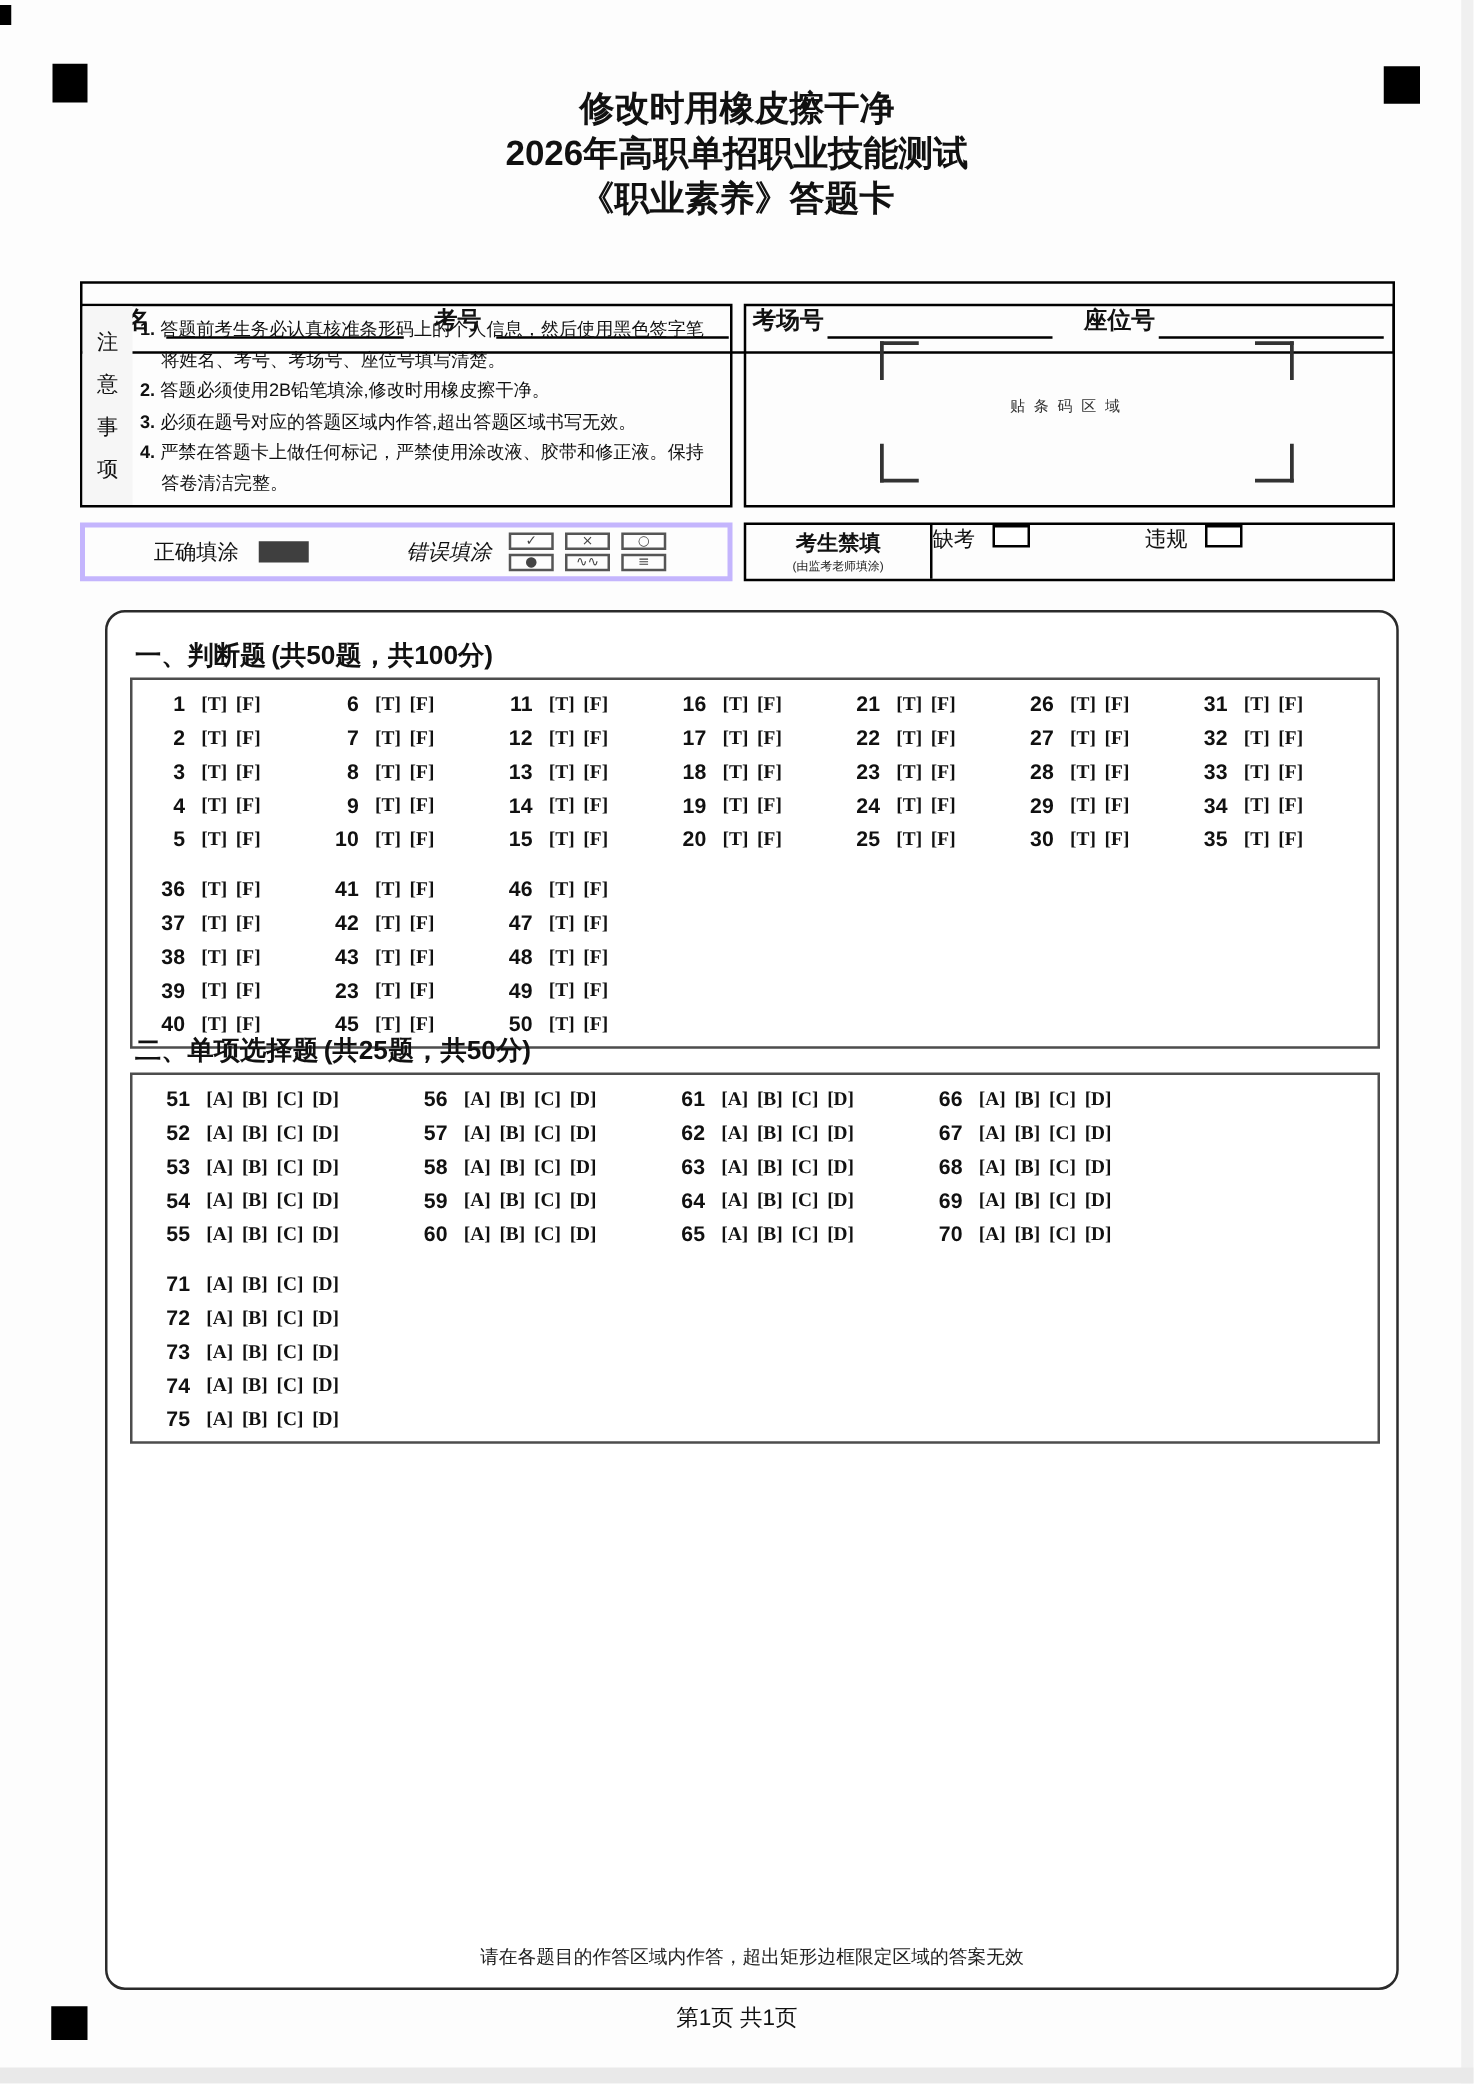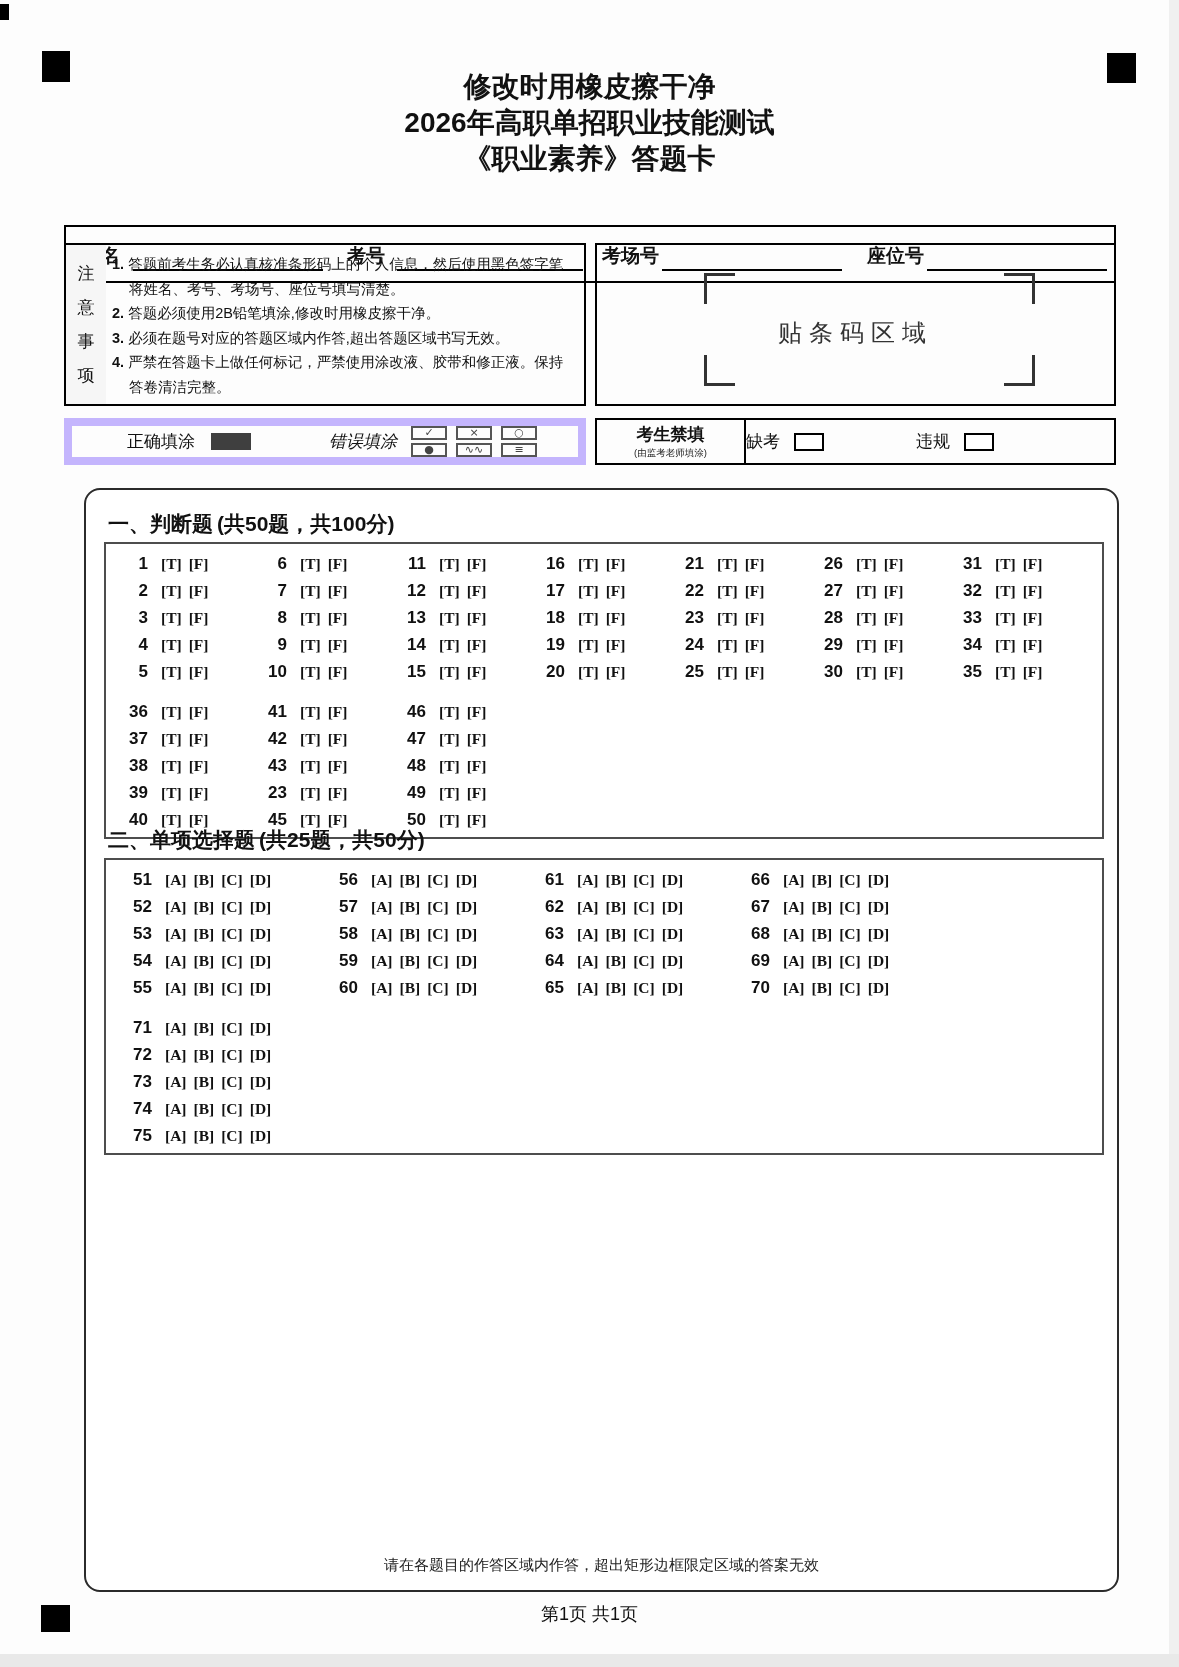--- a/index.html
+++ b/index.html
@@ -24,34 +24,34 @@
   .notice-body{flex:1;padding:7px 8px 4px 6px;font-size:14.5px;line-height:24.5px;}
   .notice-item{padding-left:17px;text-indent:-17px;}
   .notice-item b{font-family:"Liberation Sans",sans-serif;}
   
   .barcode-box{position:absolute;left:595px;top:243px;width:521px;height:163px;border:2px solid #000;box-sizing:border-box;}
   .bk{position:absolute;width:28px;height:28px;border:0 solid #333;}
   .bk-tl{left:107px;top:28px;border-top-width:3px;border-left-width:3px;}
   .bk-tr{right:79px;top:28px;border-top-width:3px;border-right-width:3px;}
   .bk-bl{left:107px;bottom:18px;border-bottom-width:3px;border-left-width:3px;}
   .bk-br{right:79px;bottom:18px;border-bottom-width:3px;border-right-width:3px;}
-  .barcode-label{position:absolute;left:0;top:72px;width:100%;text-align:center;font-size:24px;color:#333;letter-spacing:7px;}
-  
-  .fill-box{position:absolute;left:64px;top:418px;width:522px;height:47px;border:8px solid #c4b5fd;box-sizing:border-box;
+  .barcode-label{position:absolute;left:0;top:72px;width:100%;text-align:center;font-size:12px;color:#333;letter-spacing:7px;}
+  
+  .fill-box{position:absolute;left:64px;top:418px;width:522px;height:47px;border:4px solid #c4b5fd;box-sizing:border-box;
             display:flex;align-items:center;}
   .fill-label{font-size:17px;}
   #correct-label{margin-left:55px;}
   .correct-mark{width:40px;height:17px;background:#3f3f3f;margin-left:16px;}
   #wrong-label{margin-left:78px;font-style:italic;}
   .wrong-marks{margin-left:14px;display:grid;grid-template-columns:repeat(3,36px);grid-auto-rows:14px;gap:3px 9px;}
   .wrong-box{border:2px solid #555;box-sizing:border-box;display:flex;align-items:center;justify-content:center;
              font-size:11px;line-height:0;color:#444;overflow:visible;font-family:"DejaVu Sans",sans-serif;}
   
   .proctor-box{position:absolute;left:595px;top:418px;width:521px;height:47px;border:2px solid #000;box-sizing:border-box;
-               display:flex;align-items:center;}
+               display:flex;align-items:flex-start;}
   .proctor-left{width:147px;align-self:stretch;border-right:2px solid #000;display:flex;flex-direction:column;
                 align-items:center;justify-content:center;}
   .proctor-title{font-weight:bold;font-size:17px;}
   .proctor-sub{font-size:9.5px;color:#222;margin-top:1px;}
   .chk-label{font-size:17px;}
   .chk-box{width:30px;height:18px;border:2px solid #000;box-sizing:border-box;margin-left:14px;background:#fff;}
   #absent-label{} #violation-label{margin-left:92px;}
   
   .answer-area{position:absolute;left:84px;top:488px;width:1035px;height:1104px;border:2px solid #2b2b2b;
                border-radius:16px;box-sizing:border-box;background:#fff;}

